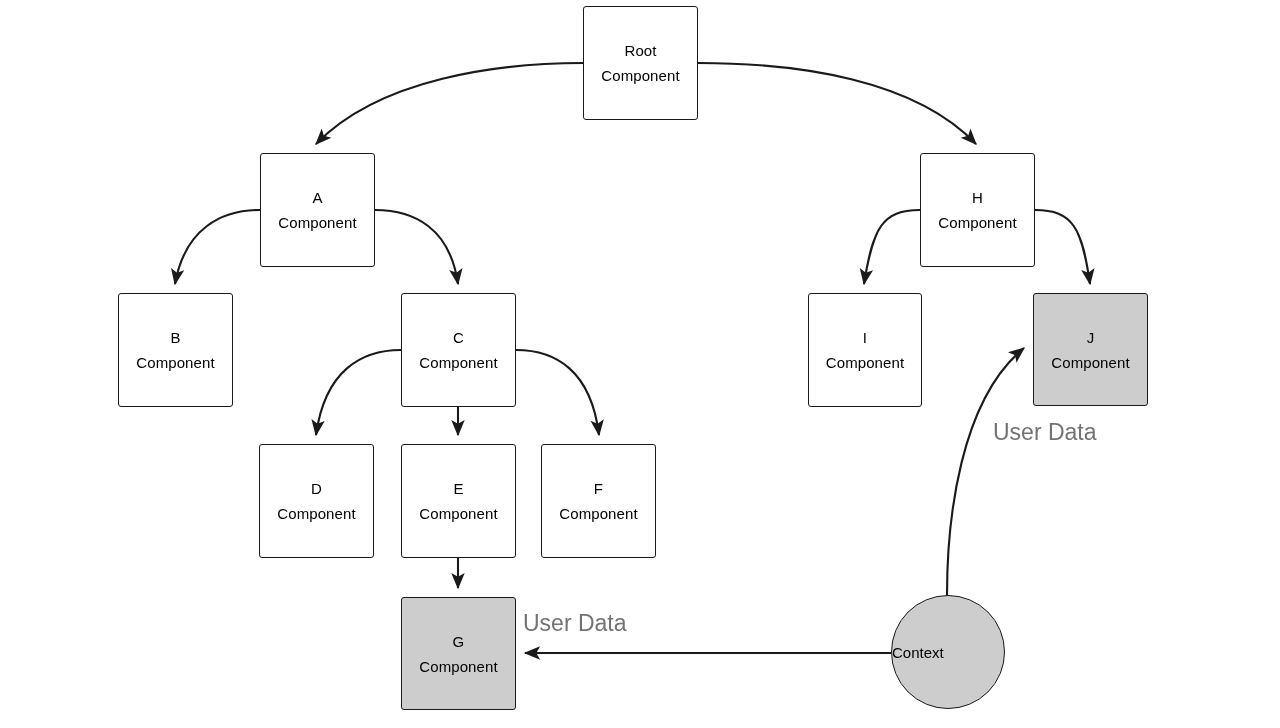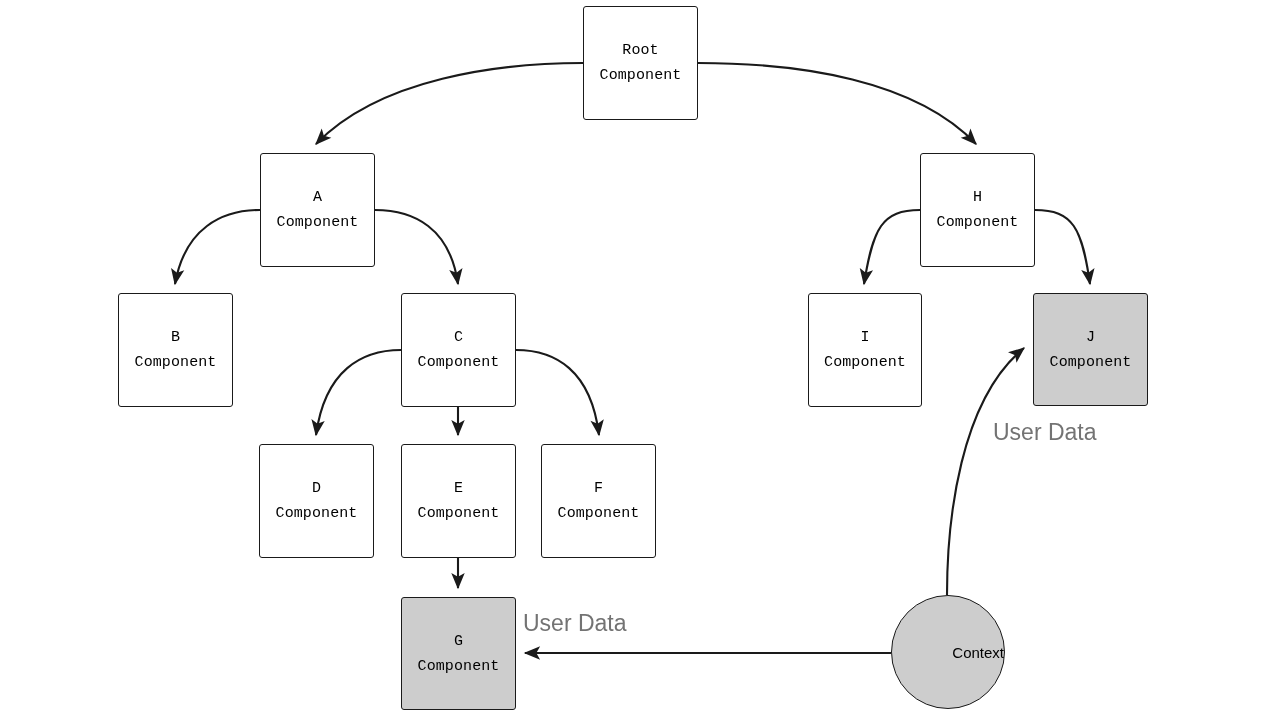--- a/index.html
+++ b/index.html
@@ -28,21 +28,21 @@
   .node {
     position: absolute;
     box-sizing: border-box;
     border: 1.6px solid #1a1a1a;
     border-radius: 3px;
     background: #ffffff;
     display: flex;
     flex-direction: column;
     align-items: center;
     justify-content: center;
-    font-family: Liberation Mono, monospace;
+    font-family: Liberation Sans, sans-serif;
     font-size: 15px;
     line-height: 25px;
     color: #000000;
     letter-spacing: 0.1px;
   }
   .node.shaded {
     background: #cdcdcd;
   }
   .node .line1,
   .node .line2 {
@@ -50,21 +50,21 @@
     white-space: nowrap;
   }
   .ctx-node {
     position: absolute;
     box-sizing: border-box;
     border: 1.7px solid #1a1a1a;
     border-radius: 50%;
     background: #cdcdcd;
     display: flex;
     align-items: center;
-    justify-content: flex-end;
+    justify-content: flex-start;
     font-family: "Liberation Sans", sans-serif;
     font-size: 15px;
     color: #000000;
   }
   .edge-label {
     position: absolute;
     font-family: "Liberation Sans", sans-serif;
     font-size: 23px;
     color: #737373;
     white-space: nowrap;

